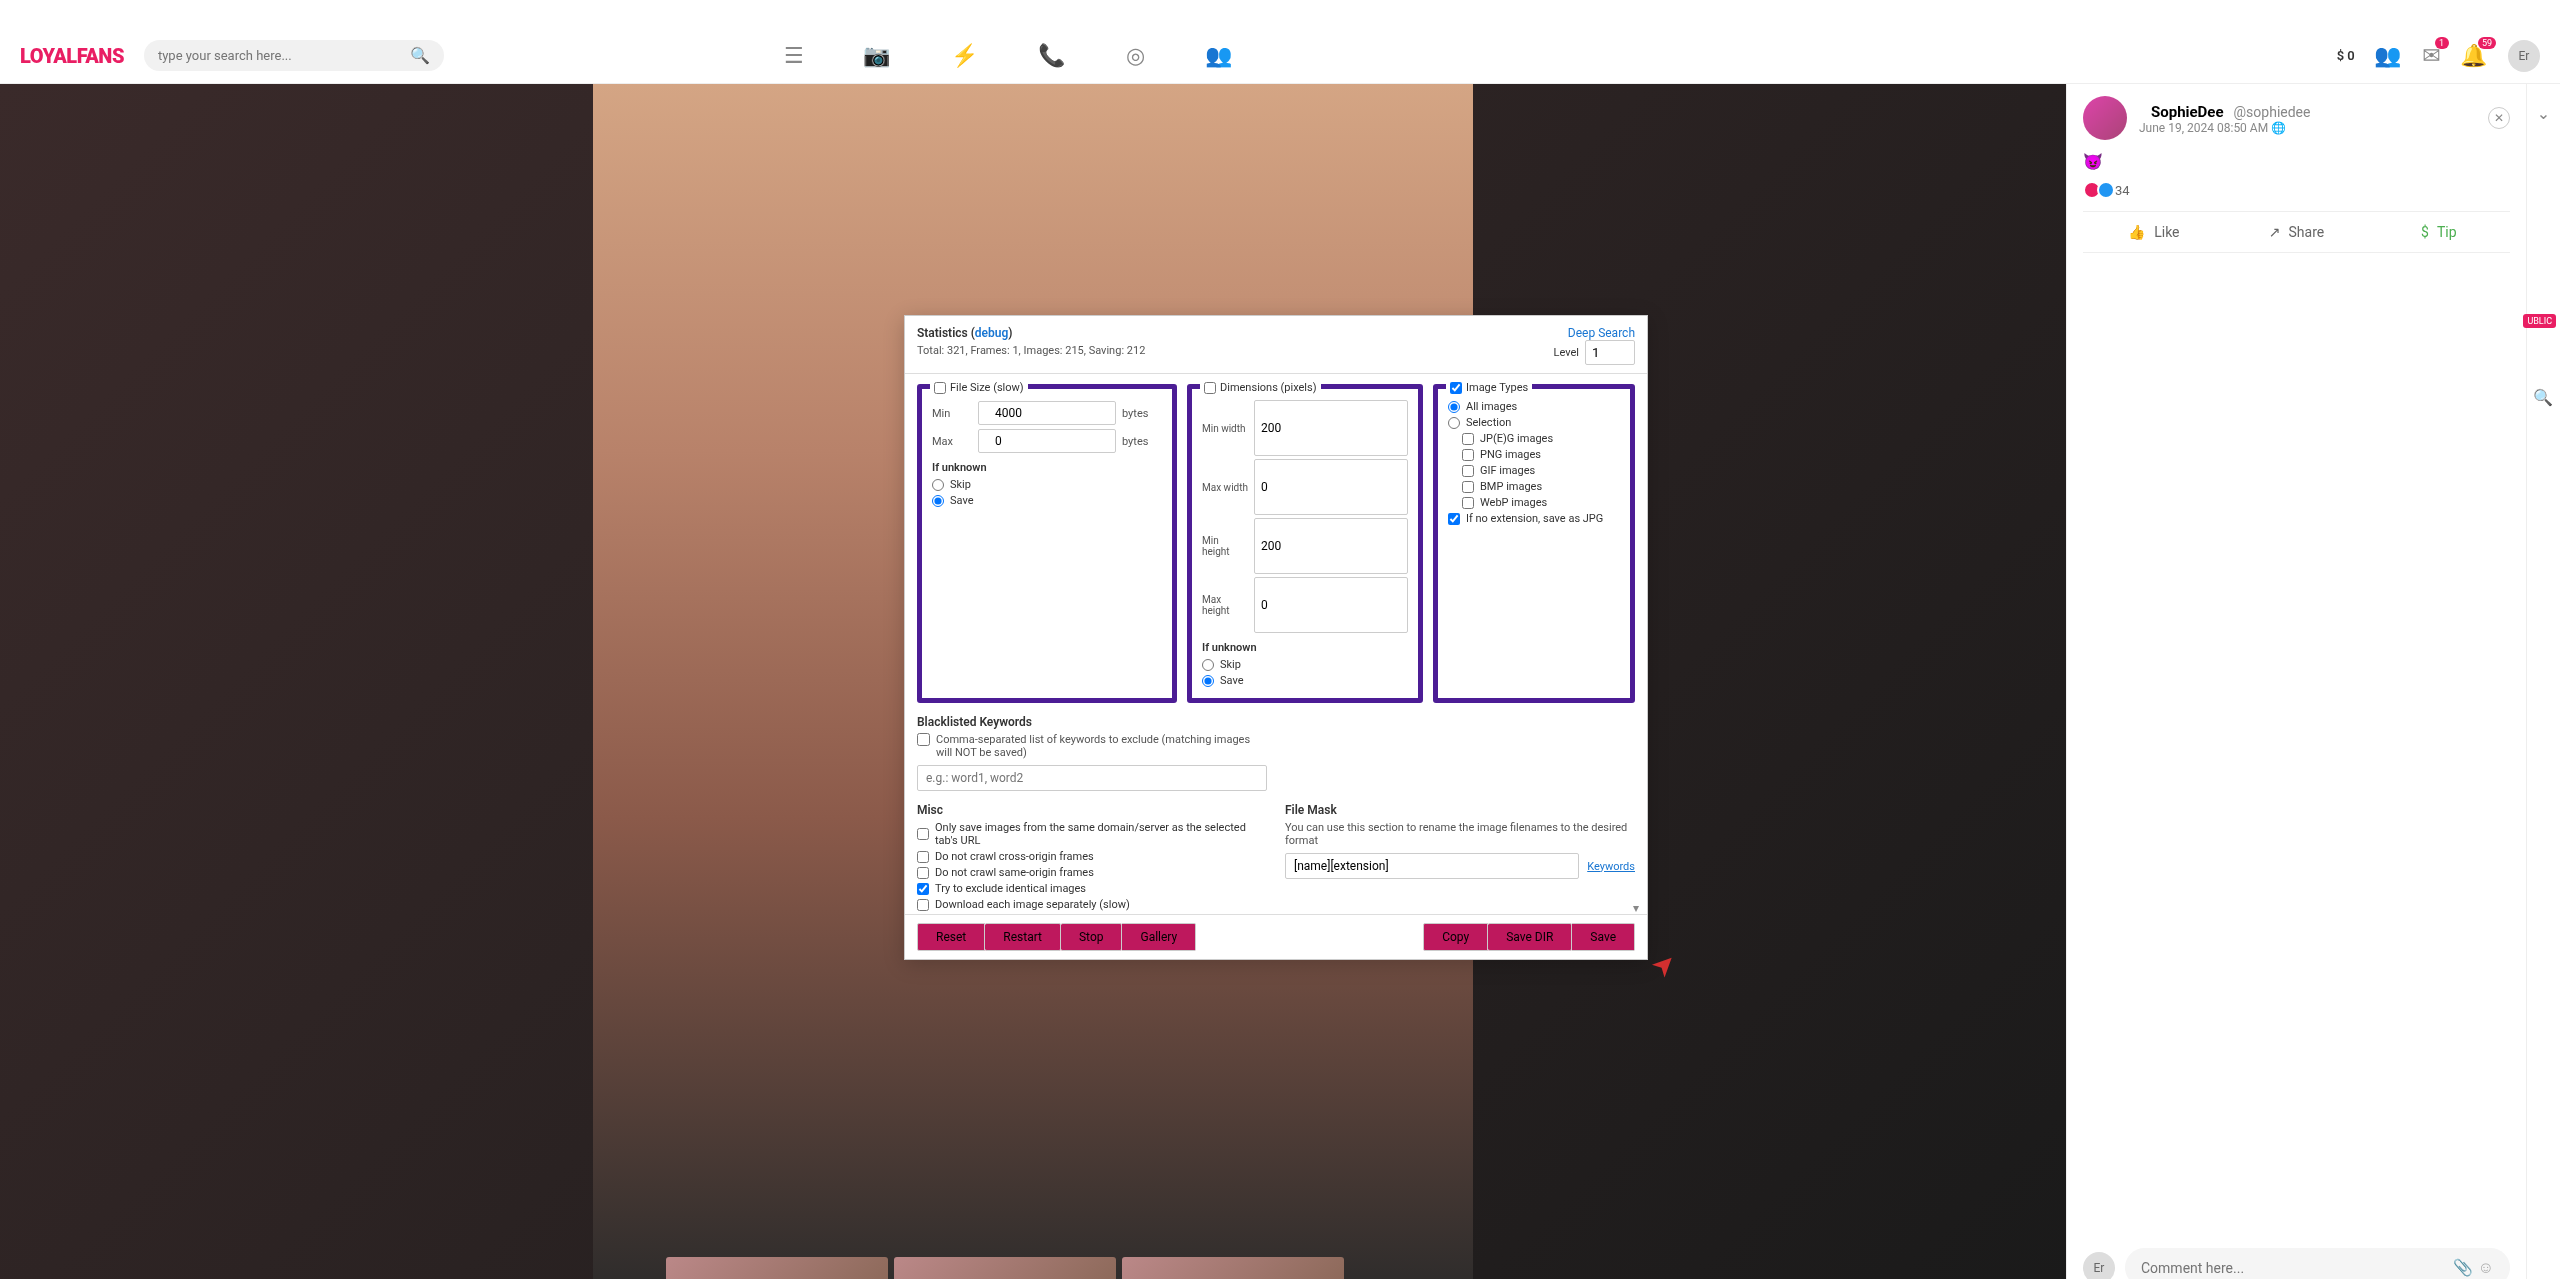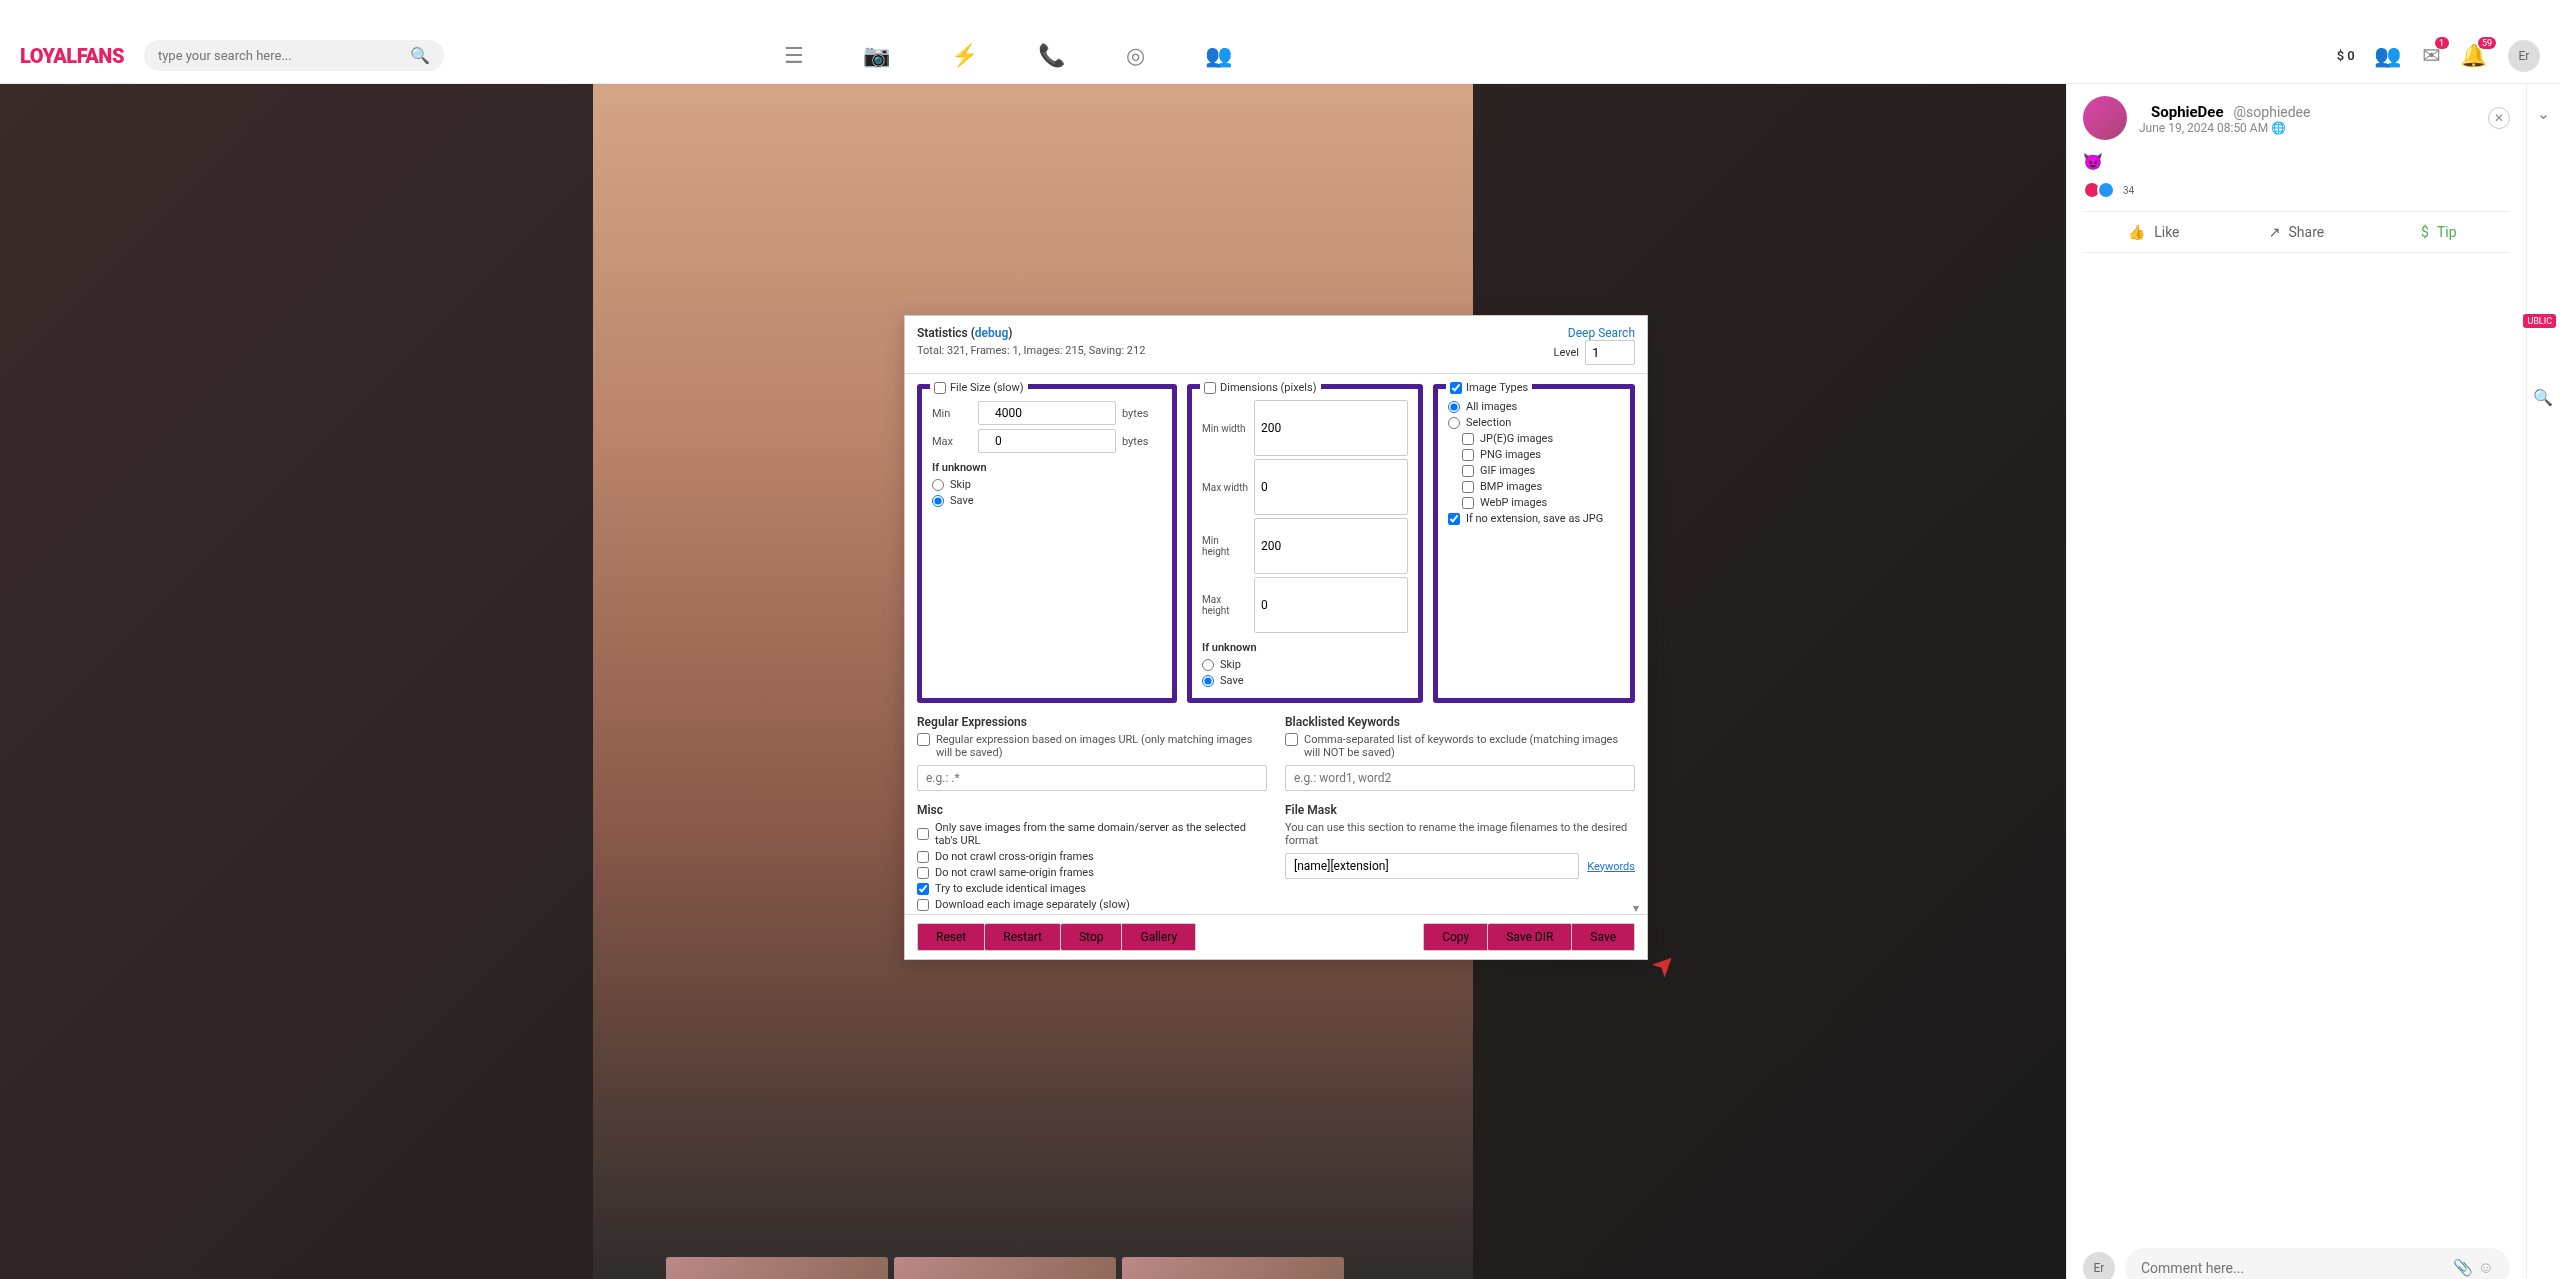--- a/index.html
+++ b/index.html
@@ -28,21 +28,21 @@
 .sidebar { width: 460px; background: #fff; border-left: 1px solid #eee; padding: 12px 16px; position: relative; }
 .post-header { display: flex; align-items: center; gap: 12px; }
 .post-avatar { width: 44px; height: 44px; border-radius: 50%; background: linear-gradient(135deg,#d4a,#a47); }
 .post-user { display: flex; flex-direction: column; }
 .post-name { font-weight: 700; font-size: 15px; margin-left: 12px; }
 .post-handle { color: #888; font-size: 14px; font-weight: 400; margin-left: 6px; }
 .post-date { font-size: 12px; color: #888; }
 .post-close { margin-left: auto; width: 22px; height: 22px; border: 1px solid #ccc; border-radius: 50%; display: flex; align-items: center; justify-content: center; font-size: 12px; color: #888; cursor: pointer; }
 .post-body { margin-top: 12px; }
 .devil { font-size: 16px; }
-.reactions { margin-top: 10px; display: flex; align-items: center; gap: 12px; font-size: 10px; color: #666; }
+.reactions { margin-top: 10px; display: flex; align-items: center; gap: 4px; font-size: 13px; color: #666; }
 .react-icons { display: flex; }
 .react-icons span { width: 18px; height: 18px; border-radius: 50%; display: inline-block; margin-right: -4px; border: 2px solid #fff; }
 .react-like { background: #e91e63; }
 .react-thumb { background: #2196f3; }
 .post-actions { border-top: 1px solid #eee; border-bottom: 1px solid #eee; margin-top: 12px; display: flex; }
 .post-action { flex: 1; padding: 12px 0; display: flex; align-items: center; justify-content: center; gap: 8px; color: #666; font-size: 14px; cursor: pointer; }
 .post-action.tip { color: #4caf50; }
 .comment-bar { position: absolute; bottom: 20px; left: 16px; right: 16px; display: flex; align-items: center; gap: 10px; }
 .comment-input { flex: 1; background: #f5f5f5; border-radius: 20px; padding: 10px 16px; display: flex; align-items: center; gap: 4px; }
 .comment-input input { flex: 1; border: none; background: transparent; outline: none; font-size: 14px; }
@@ -325,28 +325,20 @@
           </div>
         <div class="check-row">
             <input type="checkbox" checked="" style="">
             <span>If no extension, save as JPG</span>
           </div>
       </div>
     </div>
 
     <div class="dlg-row2">
       <div>
-        <div class="section-title">Regular Expressions</div>
-        <div class="section-desc">
-            <input type="checkbox" style="">
-            <span>Regular expression based on images URL (only matching images will be saved)</span>
-          </div>
-        <input class="text-input" placeholder="e.g.: .*" style="">
-      </div>
-      <div>
         <div class="section-title">Blacklisted Keywords</div>
         <div class="section-desc">
             <input type="checkbox" style="">
             <span>Comma-separated list of keywords to exclude (matching images will NOT be saved)</span>
           </div>
         <input class="text-input" placeholder="e.g.: word1, word2" style="">
       </div>
     </div>
 
     <div class="dlg-row2">

